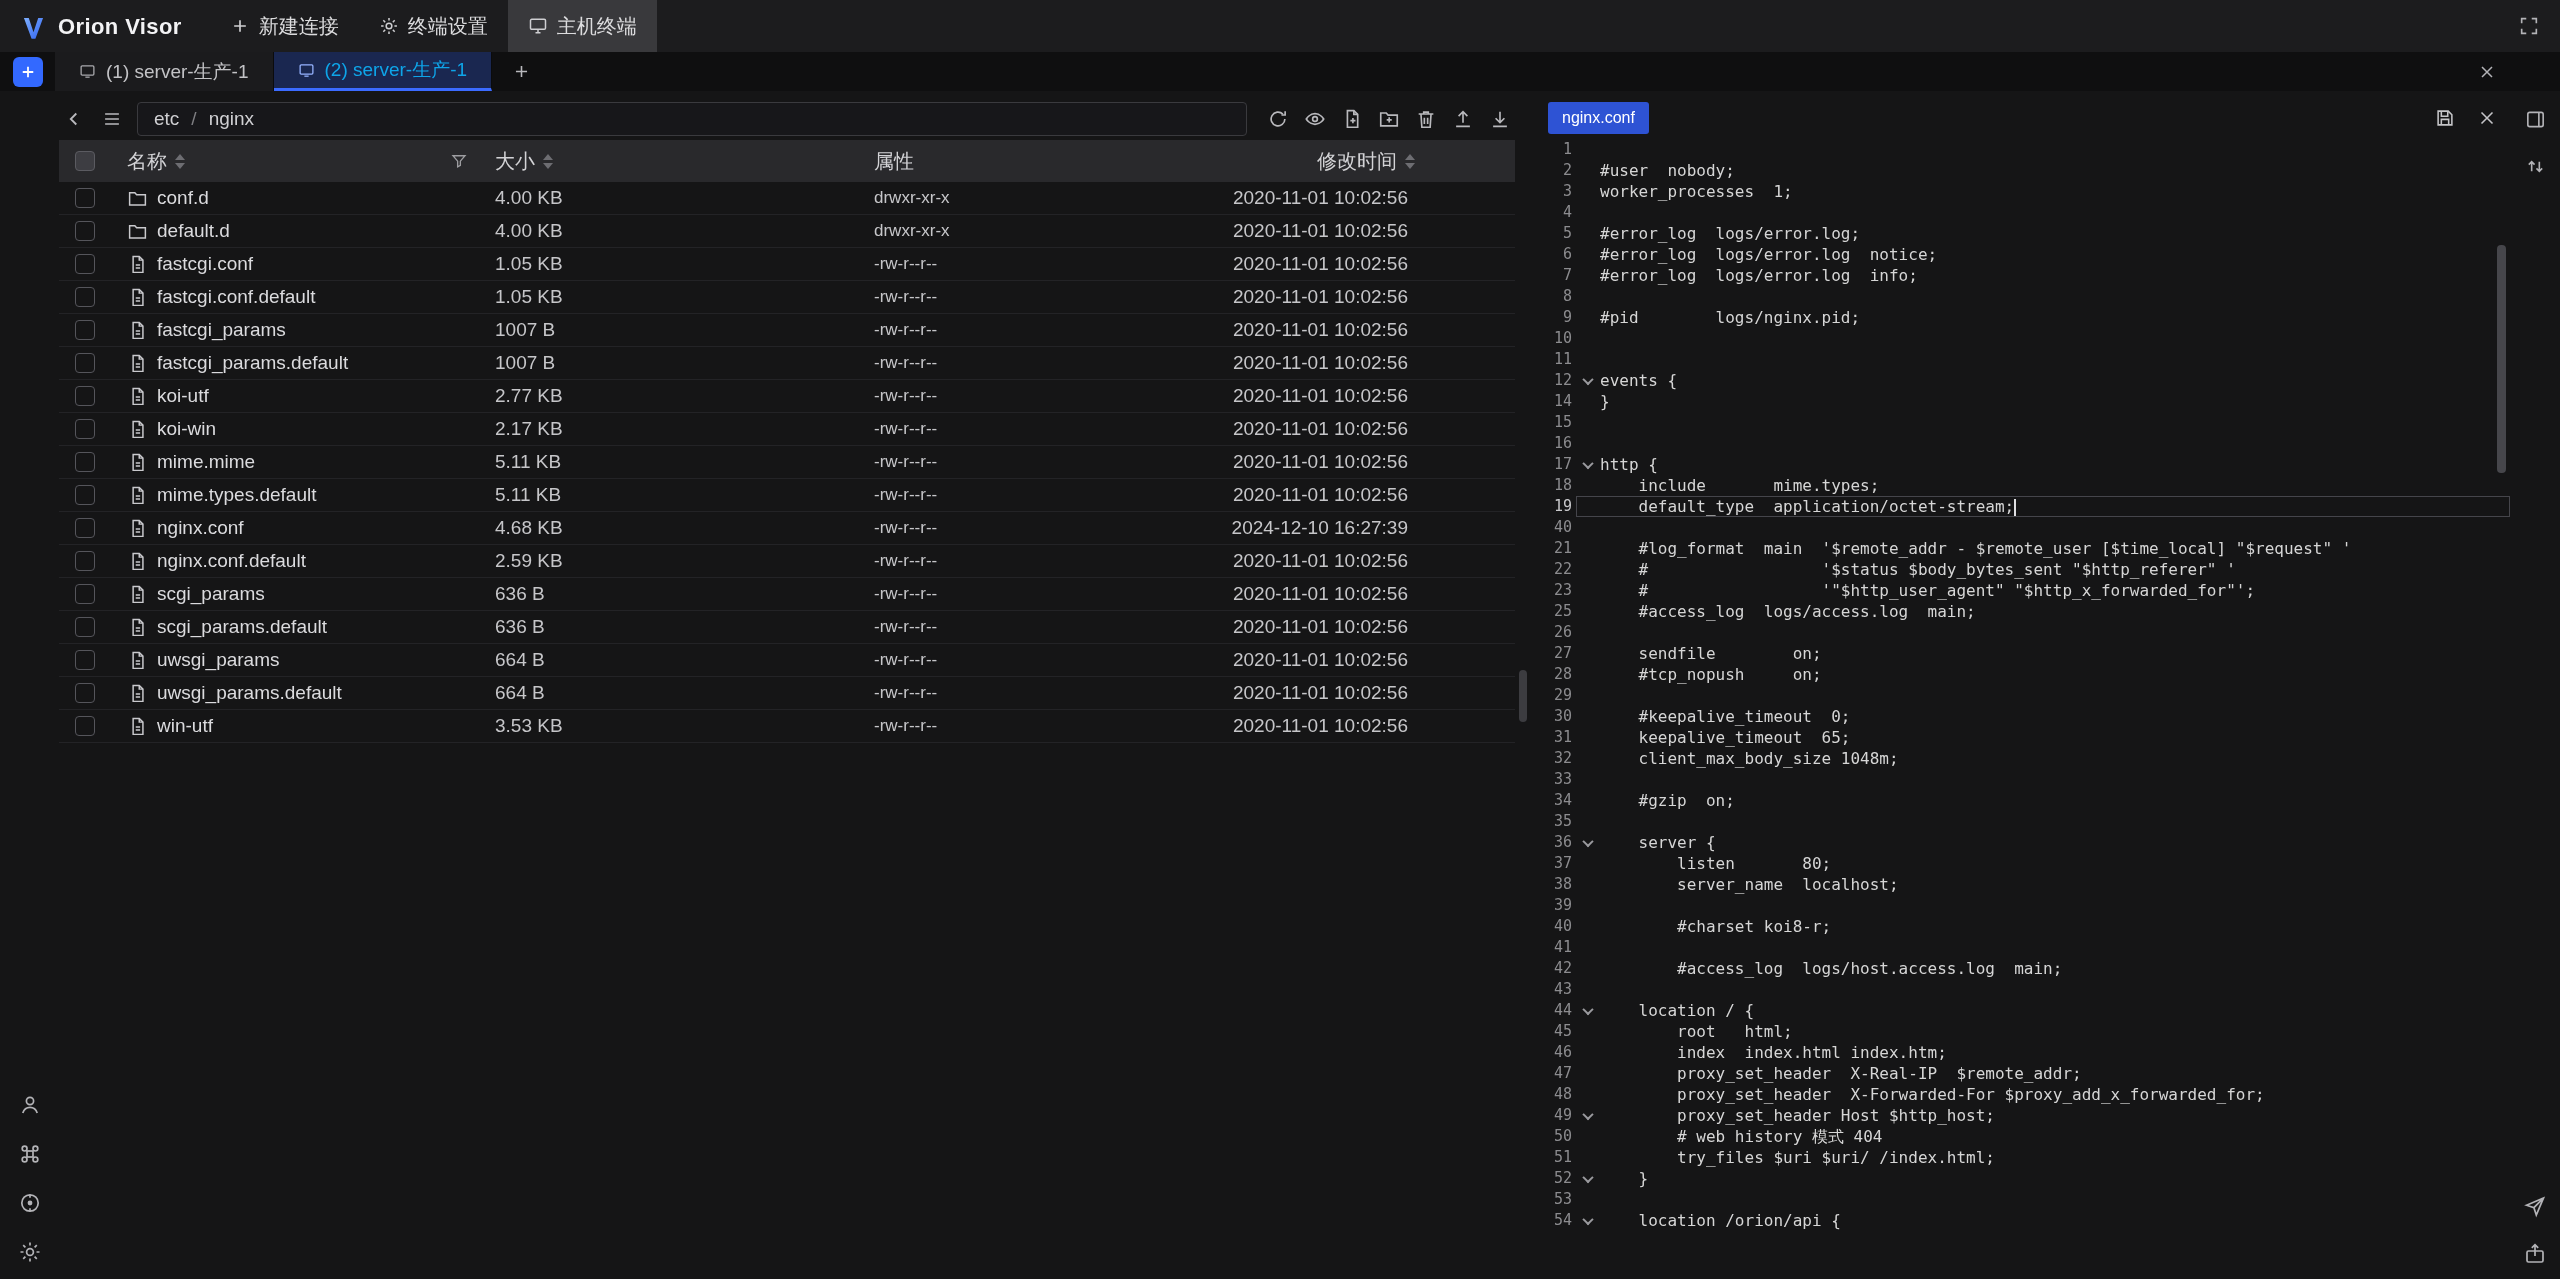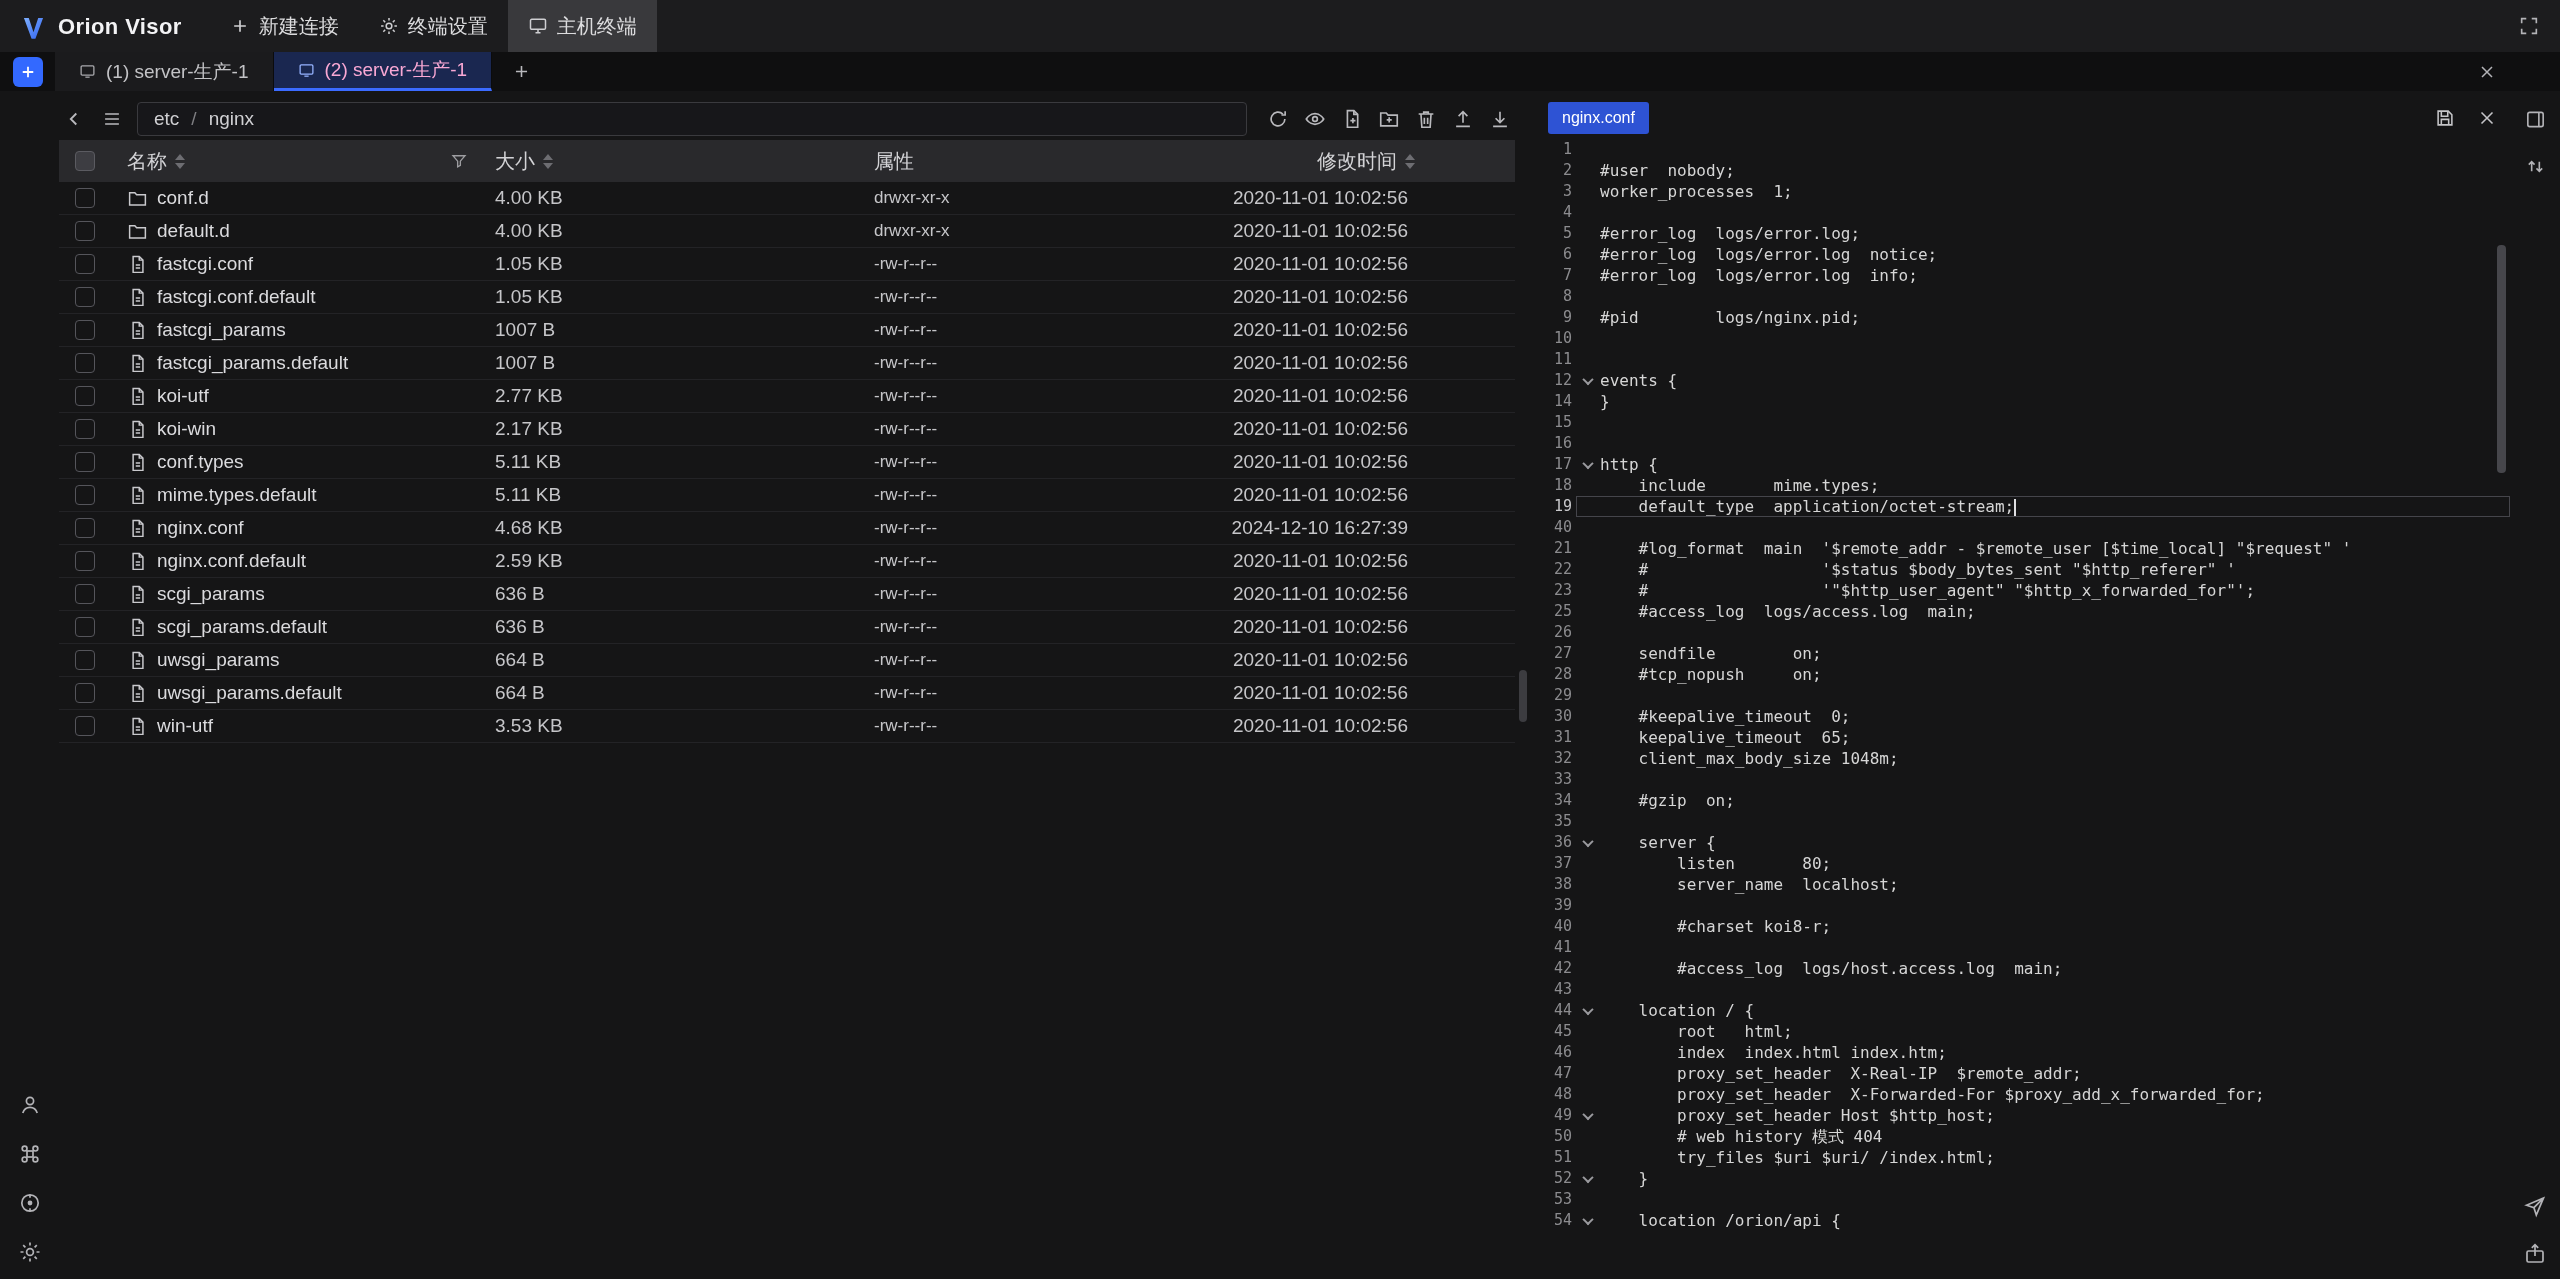--- a/index.html
+++ b/index.html
@@ -20,21 +20,21 @@
   .topbar-right{margin-left:auto;display:flex;align-items:center;padding-right:16px;color:#d3d3d6}
 
   
   .tabbar{position:absolute;top:52px;left:0;right:0;height:39px;background:#0f0f10;
     display:flex;align-items:stretch;z-index:5}
   .newtab-btn{width:30px;height:30px;background:#3369ff;border-radius:6px;color:#fff;
     display:flex;align-items:center;justify-content:center;align-self:center;margin:0 12px 0 13px;cursor:pointer}
   .tab{display:flex;align-items:center;gap:10px;padding:0 24px;font-size:19px;color:#c3c3c6;
     background:#1b1b1d;border-right:1px solid #0b0b0c;cursor:pointer;white-space:nowrap}
   .tab .ticon{color:#a9a9ad}
-  .tab.active{background:#1a2750;color:#f9a8d4;border-bottom:3px solid #3b6bff}
+  .tab.active{background:#1a2750;color:#0ea5e9;border-bottom:3px solid #3b6bff}
   .tab.active .ticon{color:#96b3ff}
   .plus-tab{display:flex;align-items:center;padding:0 20px;color:#b9b9bd;cursor:pointer}
   .tabbar-right{margin-left:auto;display:flex;align-items:center;padding-right:58px;color:#c3c3c6}
 
   
   .left-rail{position:absolute;left:0;top:91px;bottom:0;width:59px}
   .left-rail .rail-bottom{position:absolute;bottom:12px;left:0;width:100%;
     display:flex;flex-direction:column;align-items:center;gap:19px}
   .right-rail{position:absolute;right:0;top:52px;bottom:0;width:50px}
   .right-rail .rail-top{position:absolute;top:5px;left:0;width:100%;
@@ -508,21 +508,21 @@
             <span class="checkbox"></span>
           </div>
     <div class="c-name">
 
       <span class="ficon file">
         <svg width="21" height="21" viewBox="0 0 24 24" fill="none" stroke="currentColor" stroke-width="1.7">
           <path d="M7 2.8h7l4.2 4.2v14H7z"></path>
                 <path d="M14 2.8V7h4.2M10 12.5h5M10 16h5"></path>
         </svg>
       </span>
-      <span class="fname">conf.types</span>
+      <span class="fname">mime.mime</span>
     </div>
     <div class="c-size">5.11 KB</div>
     <div class="c-perm mono" style="font-size:17px">-rw-r--r--</div>
     <div class="c-time">2020-11-01 10:02:56</div>
   </div>
 
   <div class="trow">
     <div class="c-check">
             <span class="checkbox"></span>
           </div>

